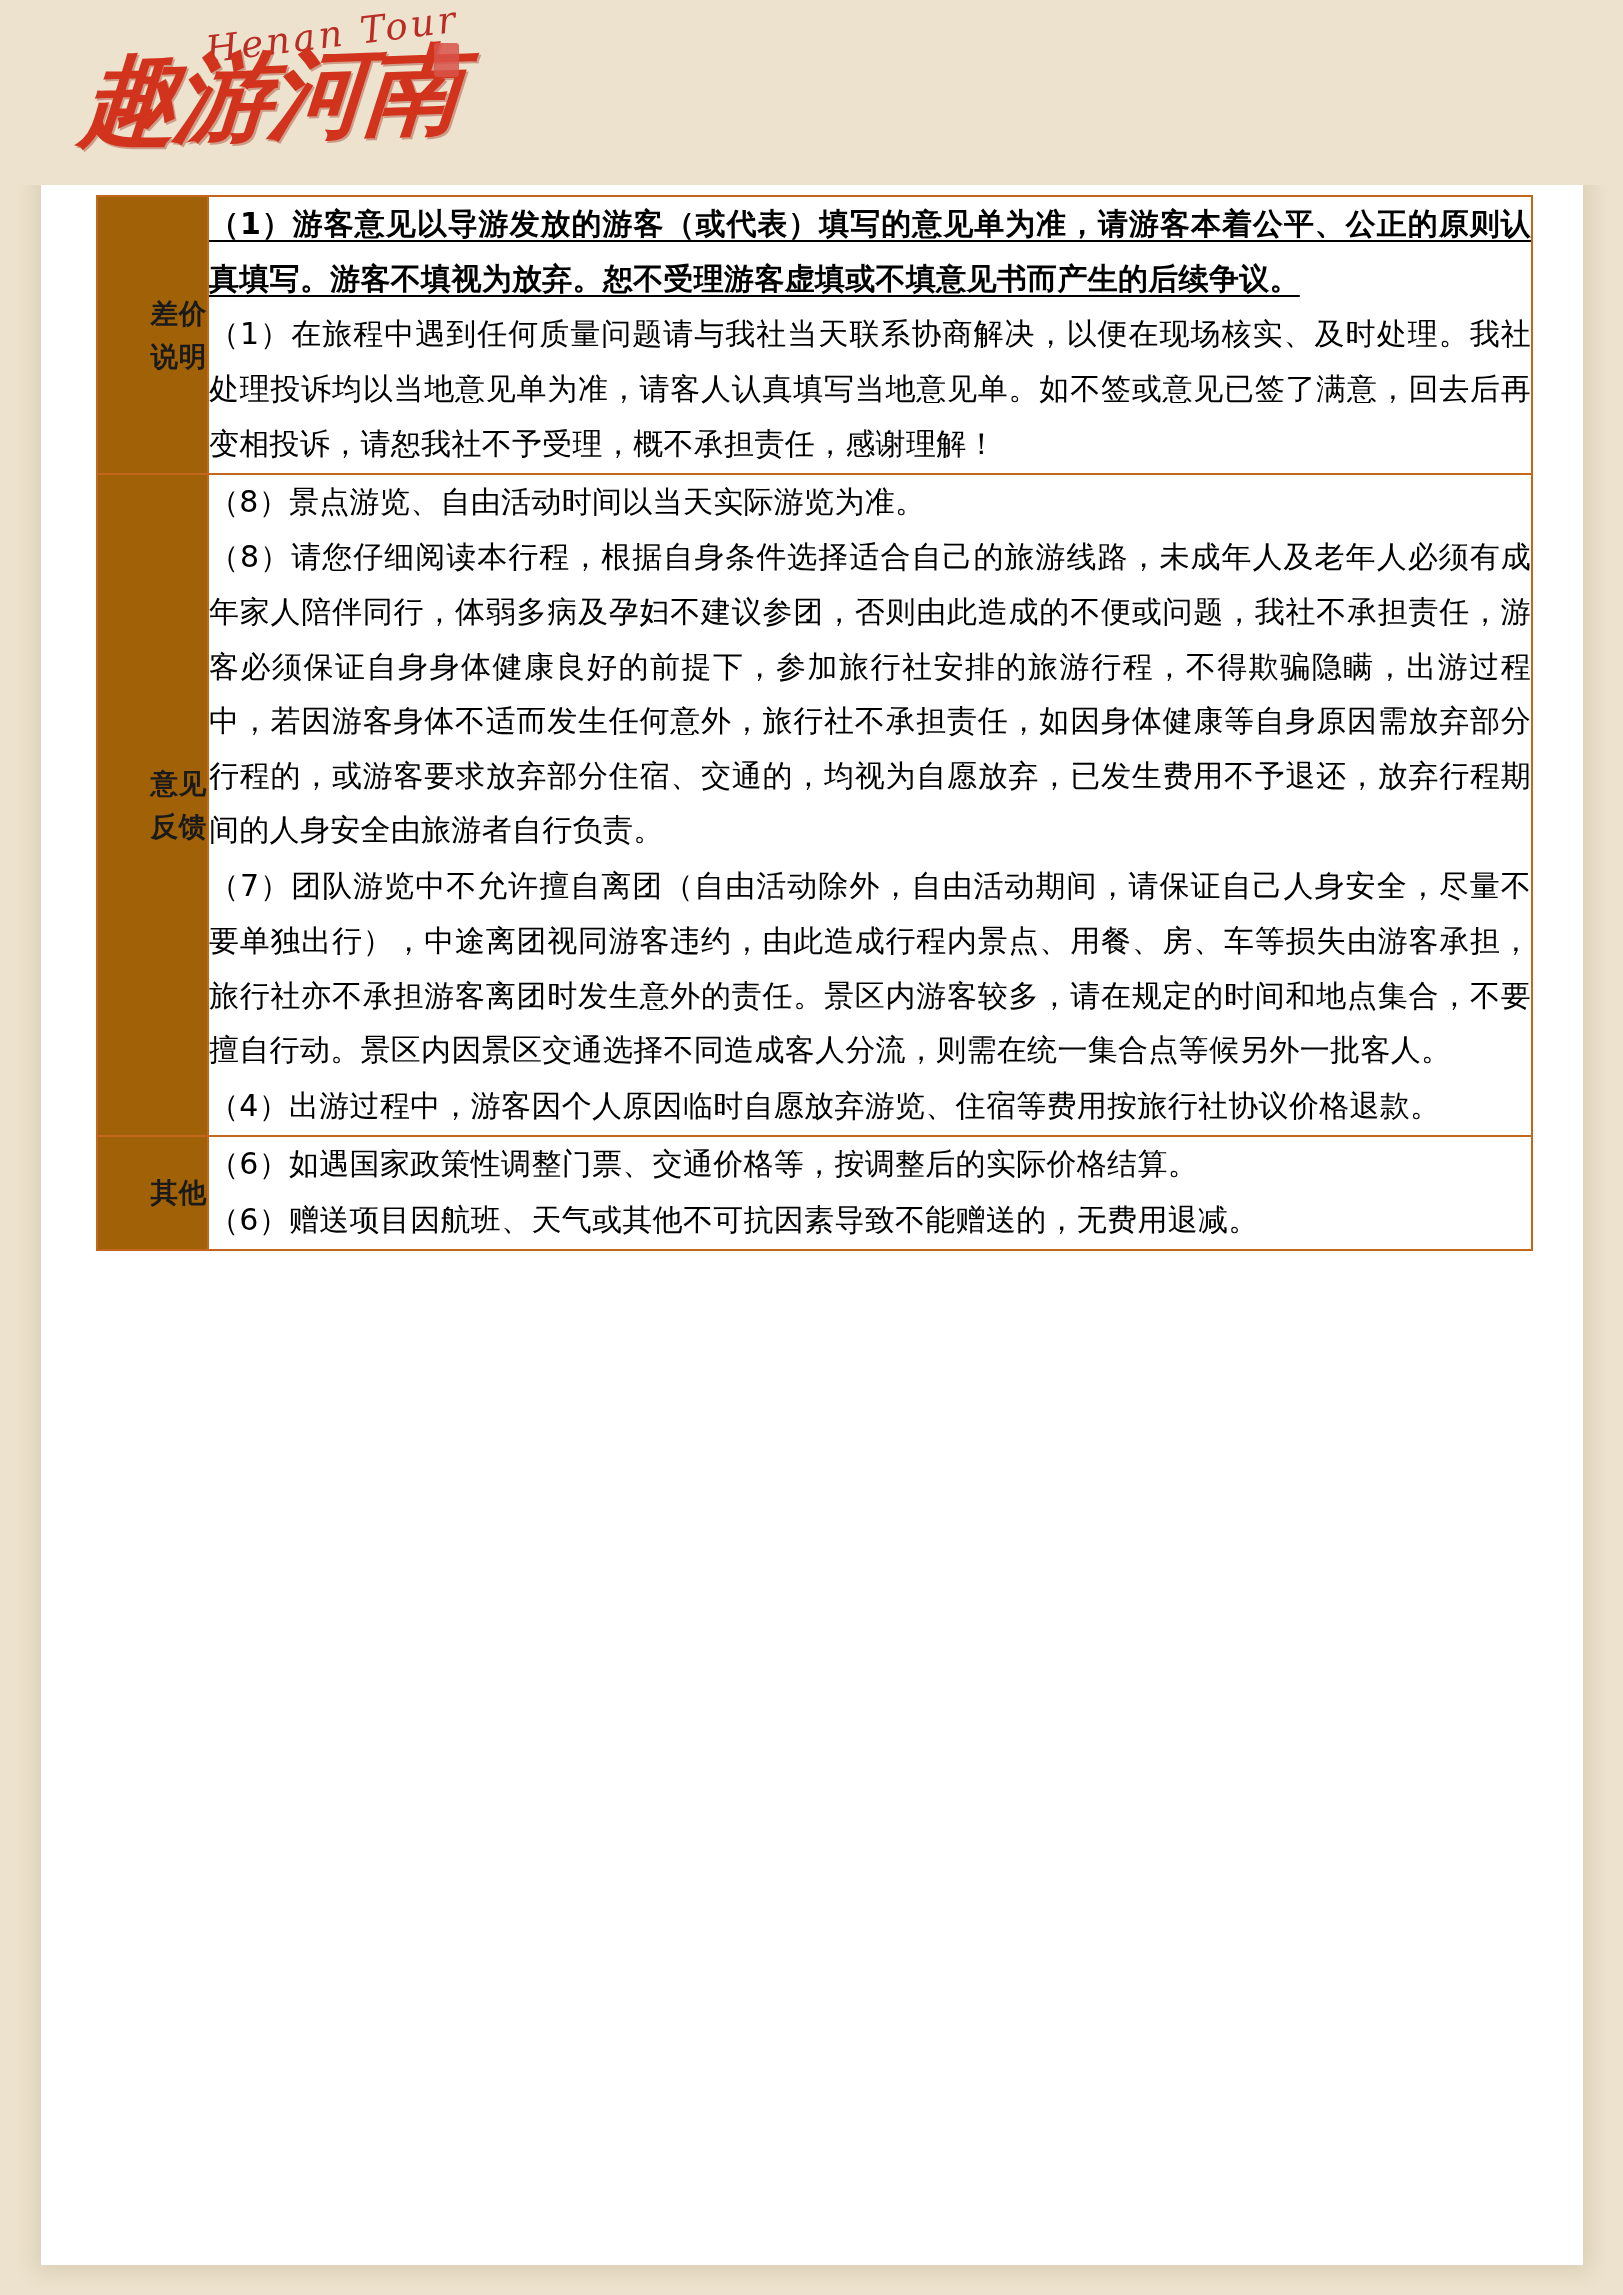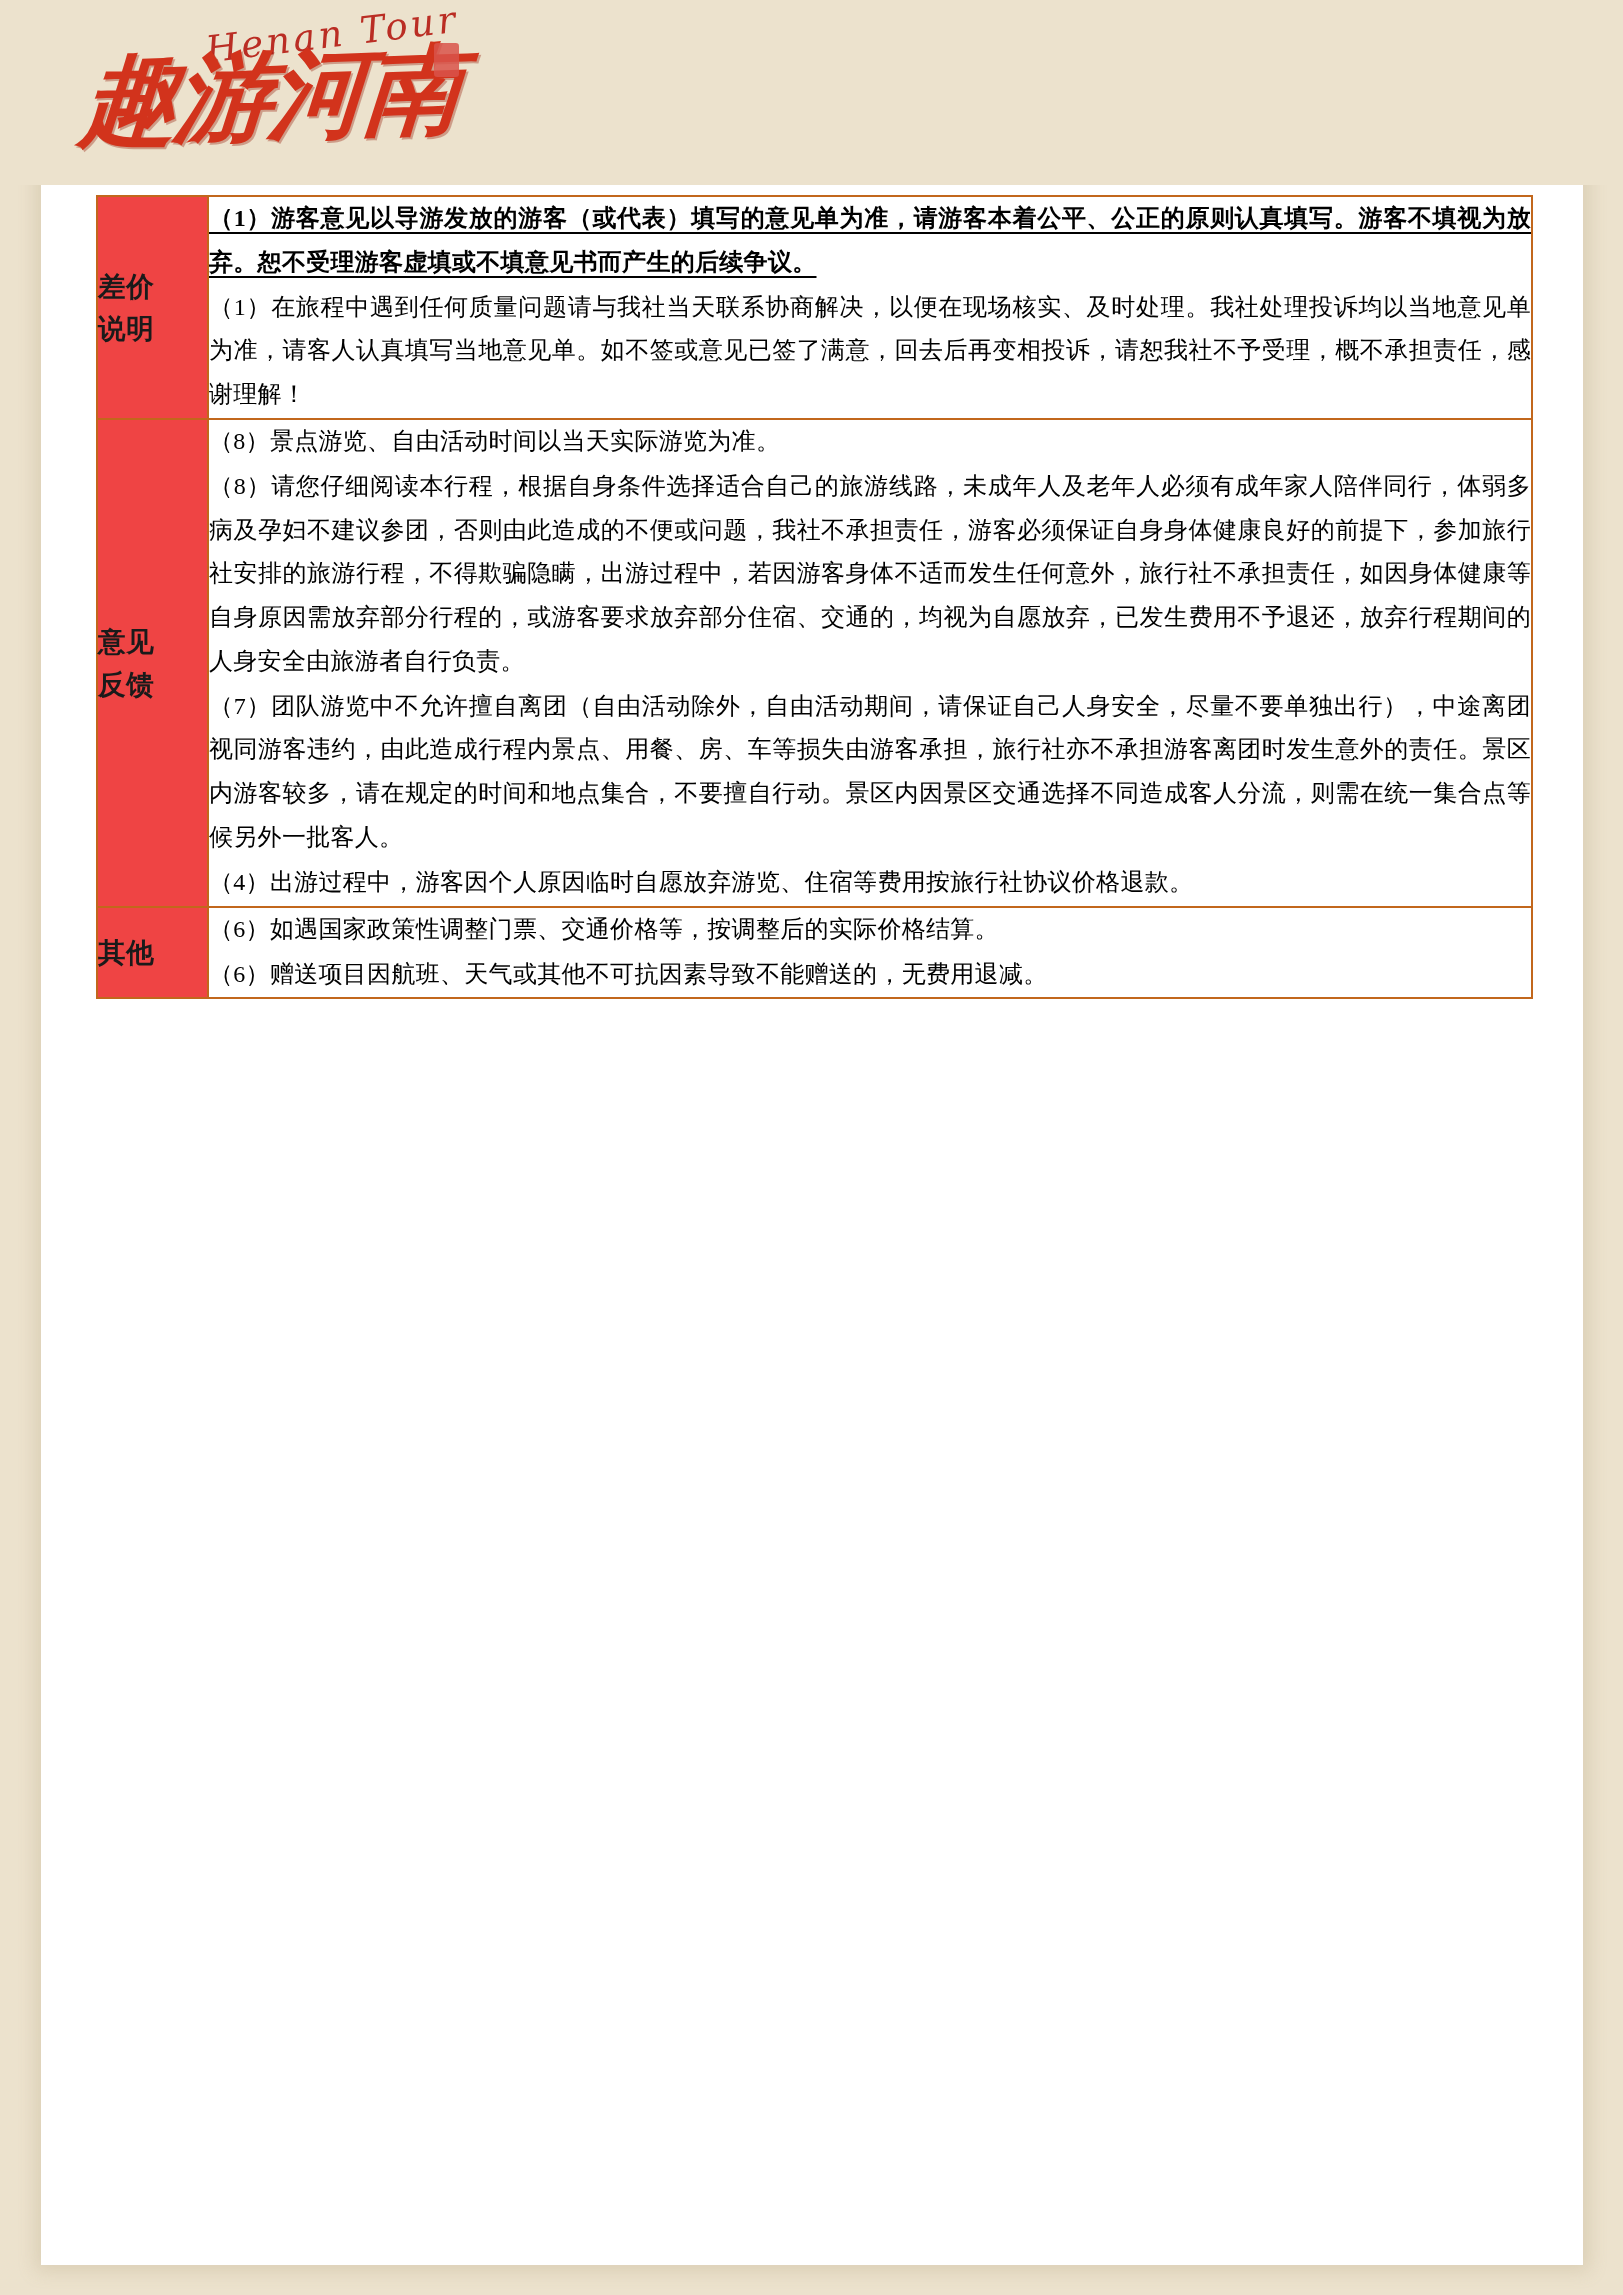--- a/index.html
+++ b/index.html
@@ -89,41 +89,40 @@
     border-collapse: collapse;
     table-layout: fixed;
   }
   #info-table td {
     border: 2px solid #c2671c;
     vertical-align: middle;
     padding: 0;
   }
   td.label-cell {
     width: 109px;
-    background: #ef4444;
-    text-align: left;
+    background: #a16207;
+    text-align: right;
     font-size: 27.5px;
     font-weight: bold;
     color: #1a1a1a;
     line-height: 1.55;
     letter-spacing: 0.7px;
   }
   td.body-cell {
     background: #ffffff;
     padding: 11.8px 17px 11.8px 18.3px;
   }
   .para {
-    font-size: 24px;
+    font-size: 30px;
     line-height: 1.82;
     color: #000000;
     text-align: justify;
     text-justify: inter-ideograph;
     margin: 0 0 1.3px 0;
     letter-spacing: 0.3px;
-    font-family: Liberation Serif, serif;
   }
   .para.strong {
     font-weight: bold;
     text-decoration: underline;
     text-underline-offset: 5.9px;
     text-decoration-thickness: 2px;
   }
   .label-line { display: block; }
 </style>
 </head>

